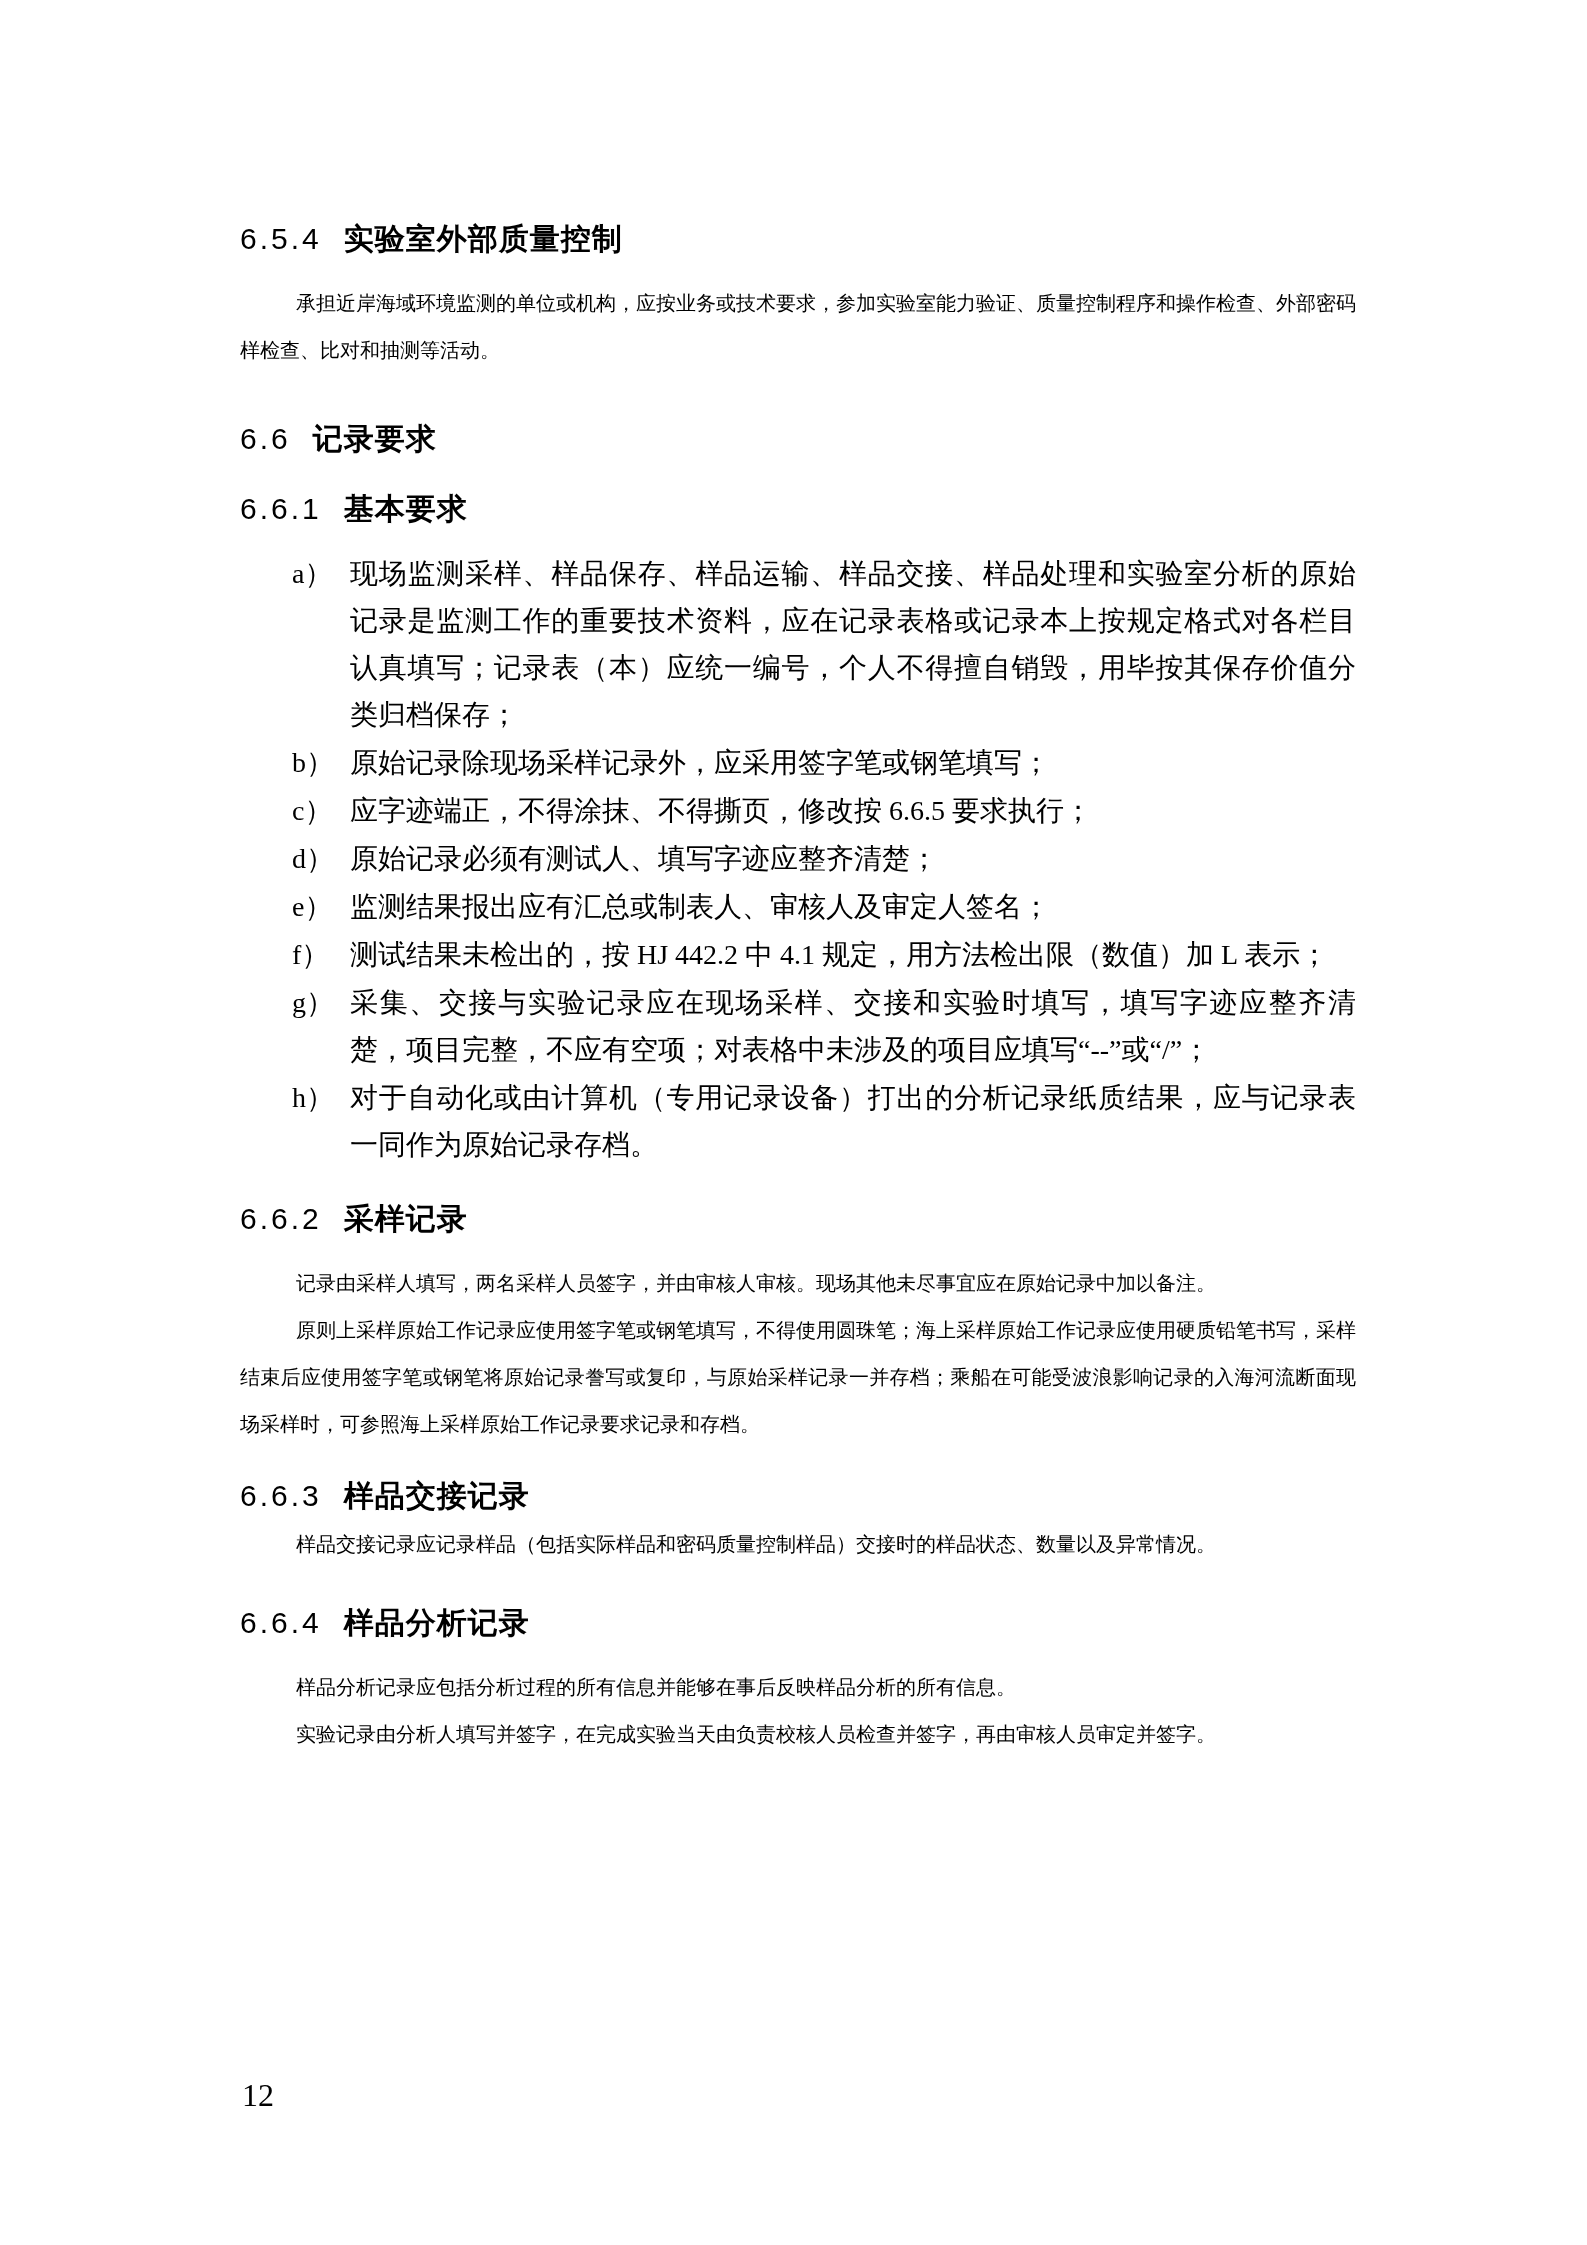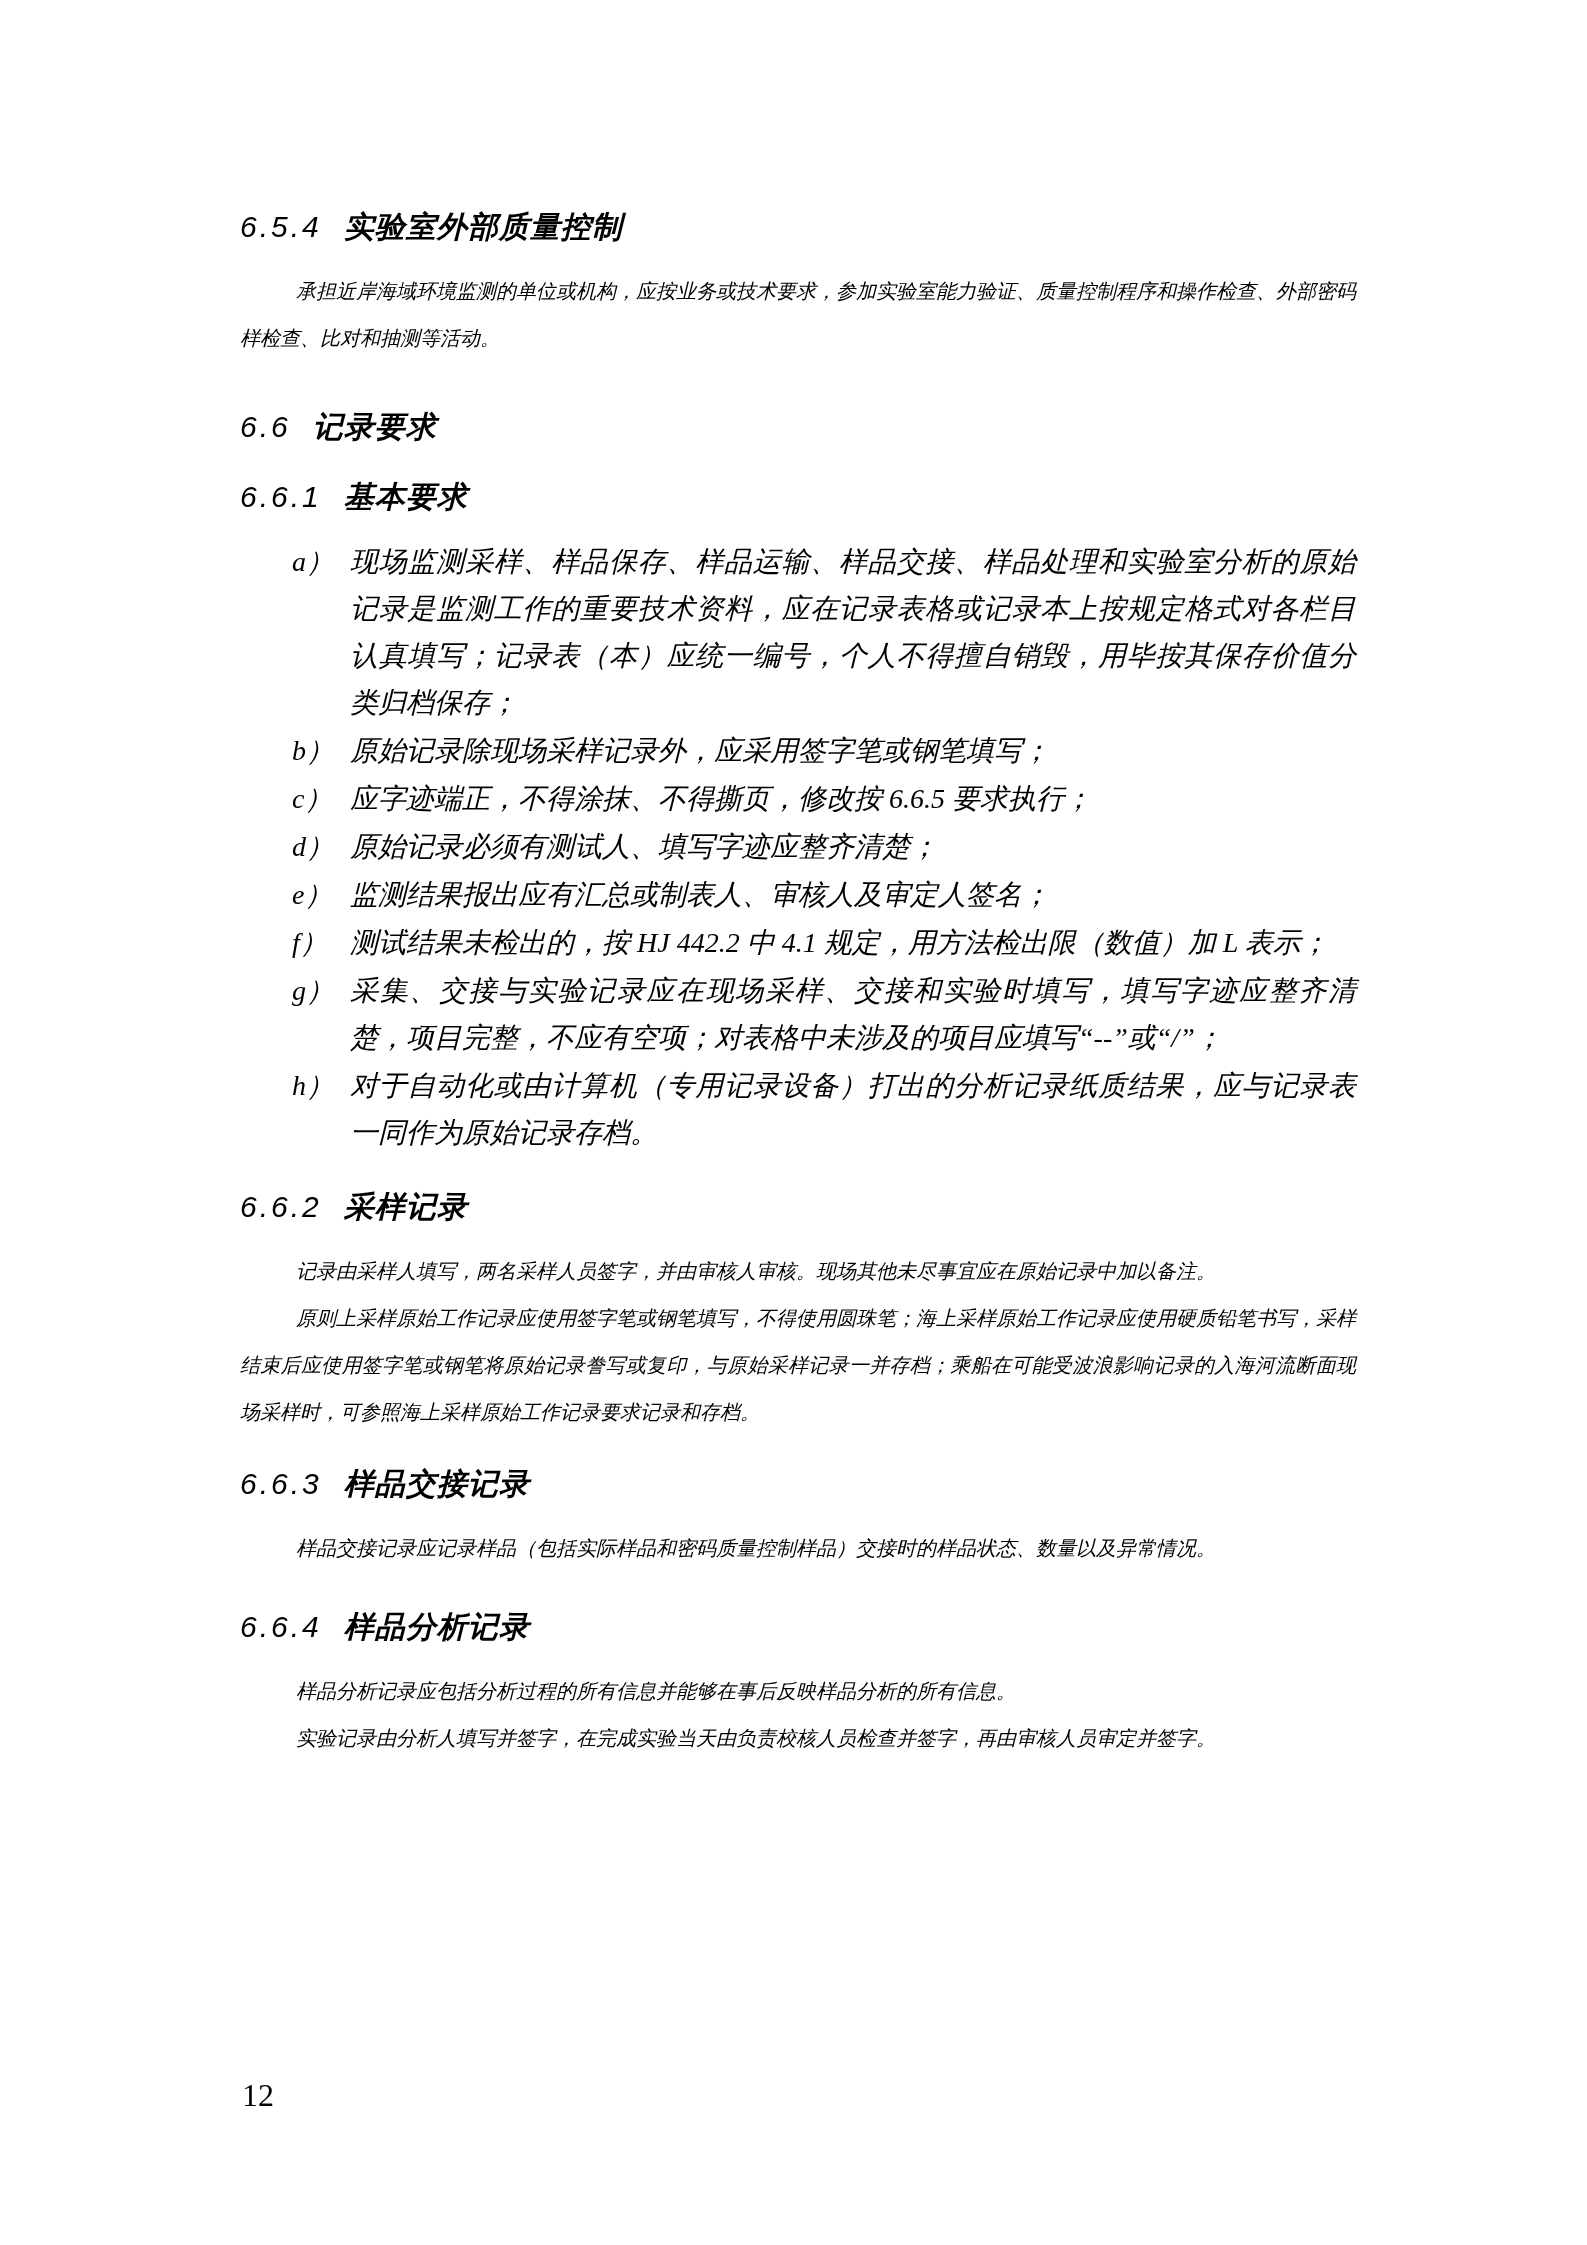--- a/index.html
+++ b/index.html
@@ -11,23 +11,22 @@
     position: relative;
     width: 1587px;
     height: 2245px;
     background: #ffffff;
     overflow: hidden;
     color: #000000;
   }
   .content {
     position: absolute;
     left: 240px;
-    top: 0;
+    top: 12px;
     width: 1116px;
-    font-style: italic;
   }
   .heading {
     font-family: "Liberation Sans", "DejaVu Sans", sans-serif;
     font-size: 30px;
     line-height: 42px;
     color: #000000;
     white-space: nowrap;
   }
   .h-num {
     font-weight: 400;
@@ -35,21 +34,21 @@
     margin-right: 22px;
   }
   .h-title {
     font-weight: 700;
     letter-spacing: 1px;
   }
   .m-654 { margin-top: 206px; margin-bottom: 20px; }
   .m-66  { margin-top: 44px;  margin-bottom: 20px; }
   .m-661 { margin-top: 28px;  margin-bottom: 20px; }
   .m-662 { margin-top: 30px;  margin-bottom: 20px; }
-  .m-663 { margin-top: 27px;  margin-bottom: 20px; }
+  .m-663 { margin-top: 27px;  margin-bottom: 4px; }
   .m-664 { margin-top: 34px;  margin-bottom: 20px; }
   .body-text {
     font-family: "Liberation Serif", "DejaVu Serif", serif;
     font-size: 20px;
     line-height: 47px;
     text-align: justify;
     margin: 0;
   }
   .indent { text-indent: 56px; }
   .list {

